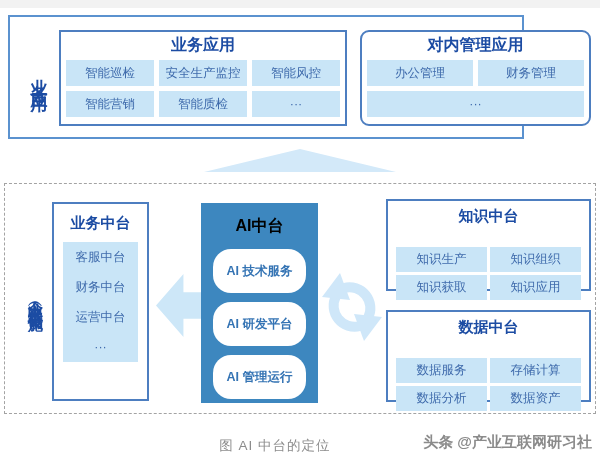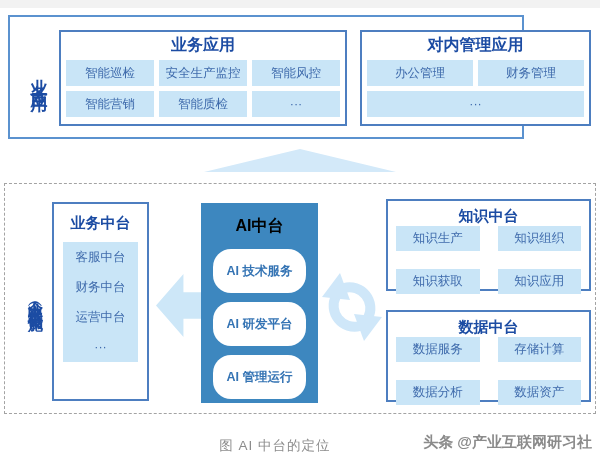--- a/index.html
+++ b/index.html
@@ -75,22 +75,22 @@
     display:flex;align-items:center;justify-content:center;white-space:nowrap;border-radius:18px;
   }
 
   .left-arrow{
     position:absolute;left:151px;top:90px;width:49px;height:63px;background:#cde7f8;
     clip-path:polygon(0 50%,56% 0,56% 29%,100% 29%,100% 71%,56% 71%,56% 100%);
   }
   .sync-icon{position:absolute;left:314px;top:87px;width:66px;height:72px;}
 
   .right-box{left:381px;width:205px;height:92px;}
-  .right-box .box-title{padding:6px 0 0 0;}
-  .right-box .cell-grid{gap:18px;padding:0 8px;}
+  .right-box .box-title{padding:6px 0 21px 0;}
+  .right-box .cell-grid{gap:3px;padding:0 8px;}
   .right-box .cell{height:25px;font-size:12.5px;}
   .knowledge-box{top:15px;}
   .data-box{top:126px;}
 
   
   .caption{
     position:absolute;left:60px;top:437px;width:430px;text-align:center;
     color:#8c8c8c;font-size:13.5px;letter-spacing:1px;
   }
   .watermark{
@@ -113,21 +113,21 @@
       <div class="cell-grid cols3">
         <div class="cell">智能巡检</div>
         <div class="cell">安全生产监控</div>
         <div class="cell">智能风控</div>
         <div class="cell">智能营销</div>
         <div class="cell">智能质检</div>
         <div class="cell">···</div>
       </div>
     </div>
 
-    <div class="app-box" style="left:350px;width:231px;">
+    <div class="app-box" style="left:350px;width:231px;border-radius:9px;">
       <div class="box-title">对内管理应用</div>
       <div class="cell-grid cols2">
         <div class="cell">办公管理</div>
         <div class="cell">财务管理</div>
         <div class="cell span2">···</div>
       </div>
     </div>
   </div>
 
   <div class="up-arrow"></div>

